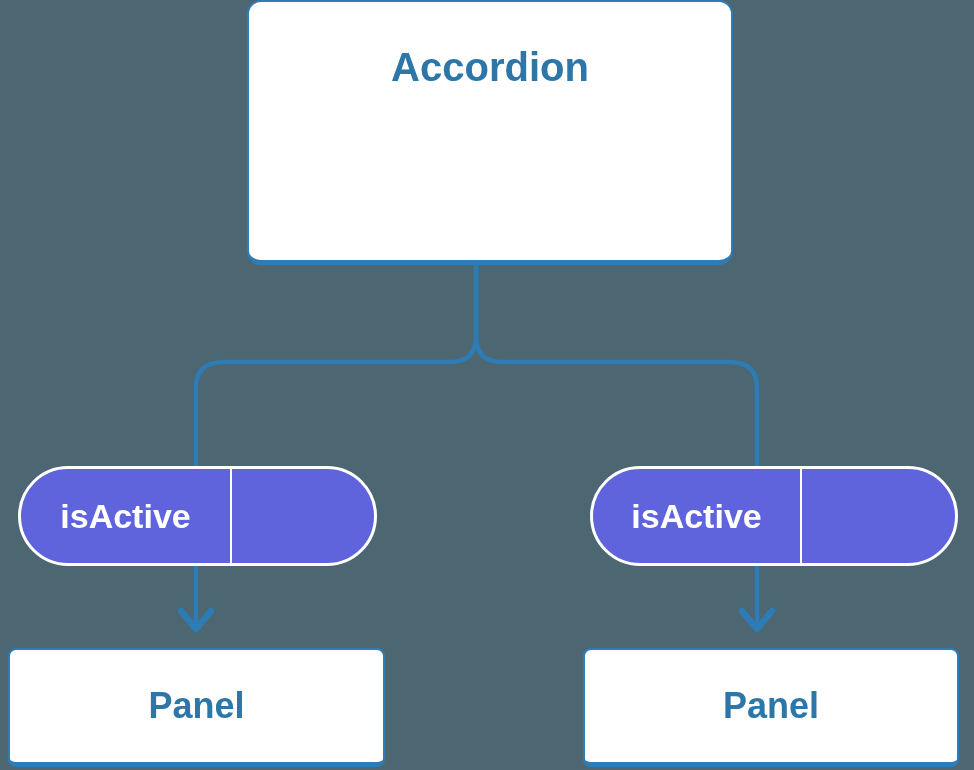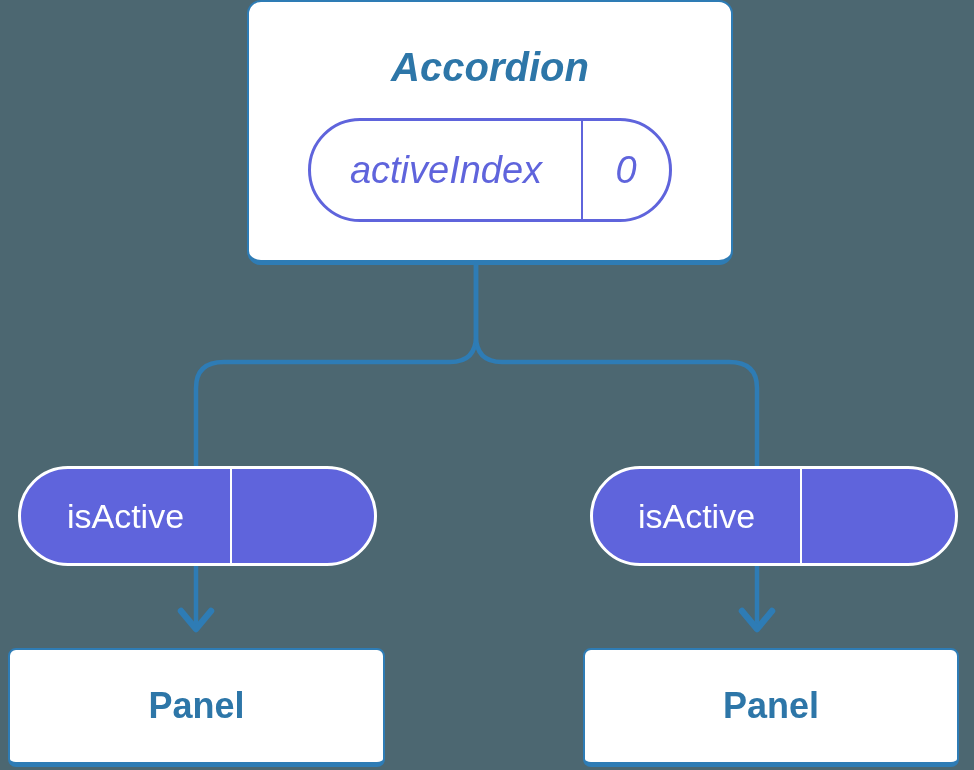--- a/index.html
+++ b/index.html
@@ -36,21 +36,20 @@
     left: 247px;
     top: 0;
     width: 486px;
     height: 265px;
     border-radius: 14px;
     border-top-width: 2px;
     display: flex;
     flex-direction: column;
     align-items: center;
     padding-top: 44px;
-    font-style: italic;
   }
   .card-title {
     color: #2D76A8;
     font-size: 40px;
     font-weight: 600;
     line-height: 42px;
   }
 
   
   .state-pill {
@@ -90,21 +89,21 @@
     align-items: stretch;
     overflow: hidden;
     z-index: 2;
   }
   .prop-pill .seg {
     display: flex;
     align-items: center;
     justify-content: center;
     color: #FFFFFF;
     font-size: 34px;
-    font-weight: 400;
+    font-weight: 700;
   }
   .prop-pill-left  { left: 18px;  width: 359px; }
   .prop-pill-right { left: 590px; width: 368px; }
   .prop-pill-left  .seg-name { width: 211px; border-right: 2.5px solid #FFFFFF; }
   .prop-pill-right .seg-name { width: 209px; border-right: 2.5px solid #FFFFFF; }
   .prop-pill .seg-value { flex: 1; }
 
   
   .panel-card {
     display: flex;
@@ -125,24 +124,20 @@
 
   <svg class="connector-svg" viewBox="0 0 974 770" width="974" height="770">
     <path d="M476 265 V336 Q476 362 450 362 H224 Q196 362 196 388 V629" fill="none" stroke="#2E7CB5" stroke-width="4.5"></path>
     <path d="M476 265 V336 Q476 362 502 362 H729 Q757 362 757 388 V629" fill="none" stroke="#2E7CB5" stroke-width="4.5"></path>
     <path d="M181 611 L196 629 L211 611" fill="none" stroke="#2E7CB5" stroke-width="6.5" stroke-linecap="round" stroke-linejoin="round"></path>
     <path d="M742 611 L757 629 L772 611" fill="none" stroke="#2E7CB5" stroke-width="6.5" stroke-linecap="round" stroke-linejoin="round"></path>
   </svg>
 
   <div class="card root-card">
     <div class="card-title">Accordion</div>
-    <div class="state-pill">
-      <div class="seg seg-name">activeIndex</div>
-      <div class="seg seg-value">0</div>
-    </div>
   </div>
 
   <div class="prop-pill prop-pill-left">
     <div class="seg seg-name">isActive</div>
   </div>
 
   <div class="prop-pill prop-pill-right">
     <div class="seg seg-name">isActive</div>
   </div>
 

